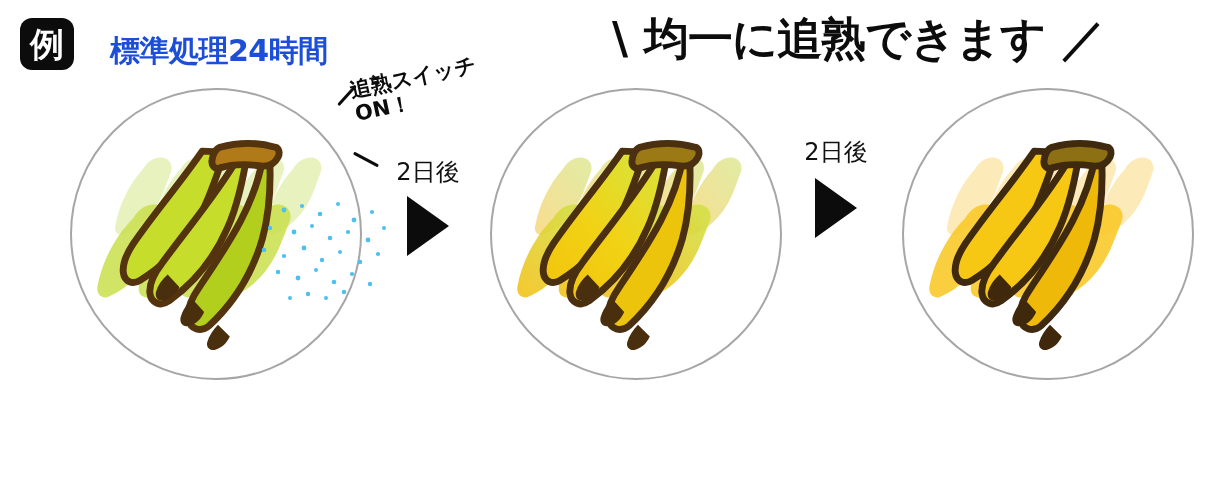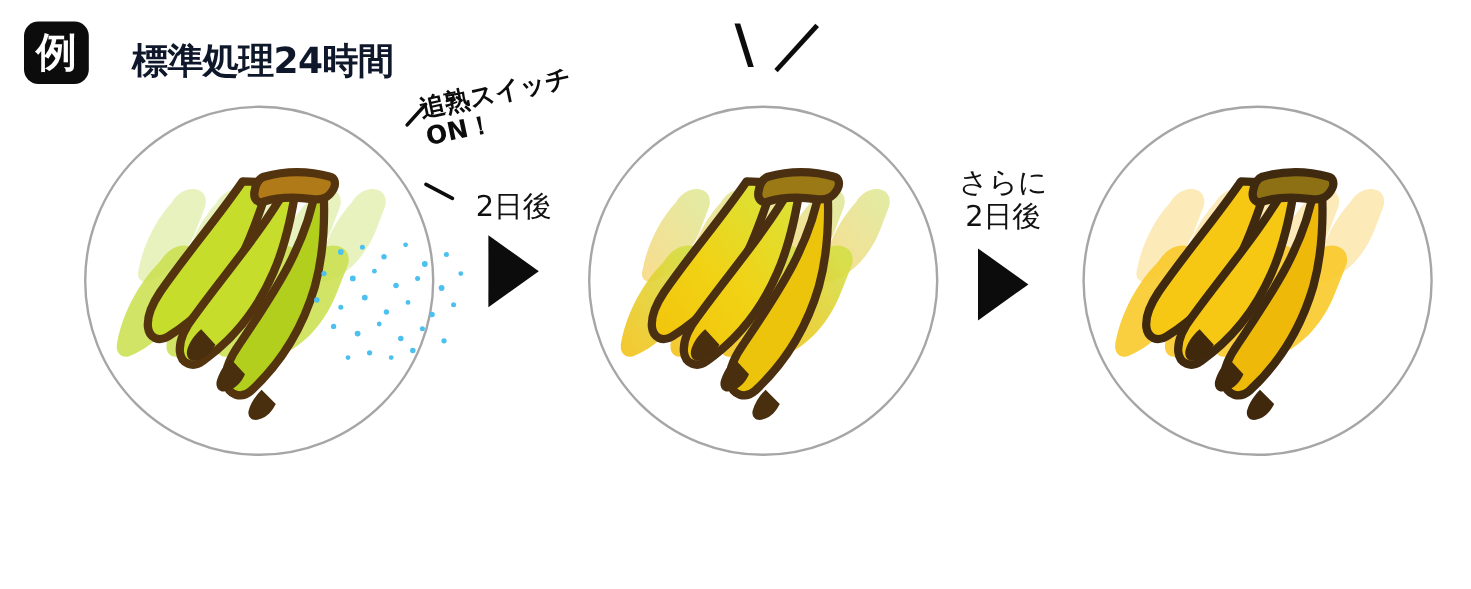--- a/index.html
+++ b/index.html
@@ -39,21 +39,21 @@
     font-family: "DejaVu Sans", sans-serif;
   }
 
   
   .panel-title {
     position: absolute;
     left: 110px;
     top: 31px;
     font-size: 30px;
     font-weight: 700;
-    color: #0f172a;
+    color: #1d4ed8;
     letter-spacing: -0.5px;
     white-space: nowrap;
     font-family: "DejaVu Sans", sans-serif;
     text-align: center;
   }
   .main-headline {
     position: absolute;
     left: 612px;
     top: 16px;
     display: flex;
@@ -185,20 +185,21 @@
 <div id="stage">
 
   <div class="example-badge">
     <span>例</span>
   </div>
 
   <div class="panel-title">標準処理24時間</div>
 
   <div class="main-headline">
     <span class="slash">\</span>
+    <span class="headline-text">均一に追熟できます</span>
     <span class="slash">／</span>
   </div>
 
   <div class="stage-circle" id="circle-1">
     <div class="circle-art">
       <svg viewBox="0 0 292 292" xmlns="http://www.w3.org/2000/svg">
         <g opacity="0.55" fill="#d6e88a">
           <g>
             <path d="M62 92c6-10 16-14 24-10 5 3 6 9 4 14l-6 16c-8 22-22 38-40 46-7 3-12-2-10-9 4-22 15-43 28-57z" transform="translate(10,-12)"></path>
             <path d="M62 92c6-10 16-14 24-10 5 3 6 9 4 14l-6 16c-8 22-22 38-40 46-7 3-12-2-10-9 4-22 15-43 28-57z" transform="translate(48,-12)"></path>
@@ -316,21 +317,20 @@
           <path d="M150 58c18-5 38-5 56 0 4 1 5 6 3 10-4 8-10 10-18 9-14-2-28-2-41 2-5 2-9-2-8-8 1-7 3-11 8-13z" fill="#9b7a16" stroke="#4a2f10" stroke-width="7" stroke-linejoin="round"></path>
           <path d="M97 187c-6 5-10 11-12 18-1 6 3 10 9 8 7-2 12-7 15-13z" fill="#4a2f0e"></path>
           <path d="M122 212c-6 5-10 12-12 19-1 6 3 10 9 8 7-2 12-7 15-14z" fill="#4a2f0e"></path>
           <path d="M148 238c-5 5-9 11-11 18-1 6 4 9 9 7 7-2 11-7 14-13z" fill="#4a2f0e"></path>
         </g>
       </svg>
     </div>
   </div>
 
   <div class="step-arrow" id="step-arrow-2">
-    <div class="step-label">さらに</div>
     <div class="step-label">2日後</div>
     <div class="tri"></div>
   </div>
 
   <div class="stage-circle" id="circle-3">
     <div class="circle-art">
       <svg viewBox="0 0 292 292" xmlns="http://www.w3.org/2000/svg">
         <g opacity="0.55" fill="#fbd980">
           <path d="M62 92c6-10 16-14 24-10 5 3 6 9 4 14l-6 16c-8 22-22 38-40 46-7 3-12-2-10-9 4-22 15-43 28-57z" transform="translate(10,-12)"></path>
           <path d="M62 92c6-10 16-14 24-10 5 3 6 9 4 14l-6 16c-8 22-22 38-40 46-7 3-12-2-10-9 4-22 15-43 28-57z" transform="translate(48,-12)"></path>

